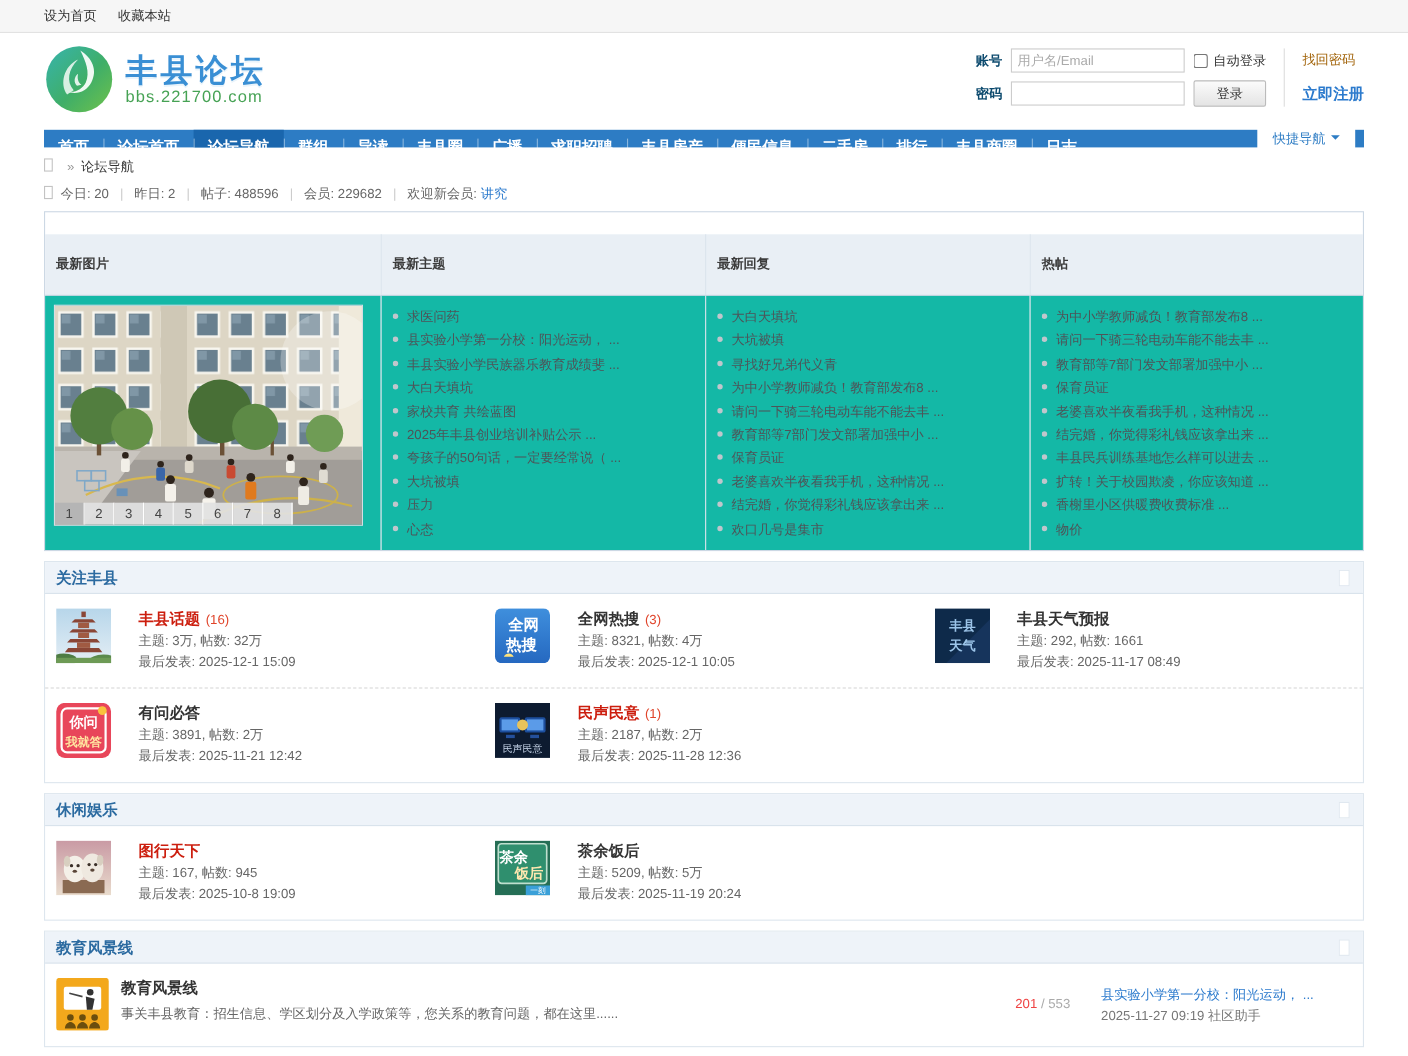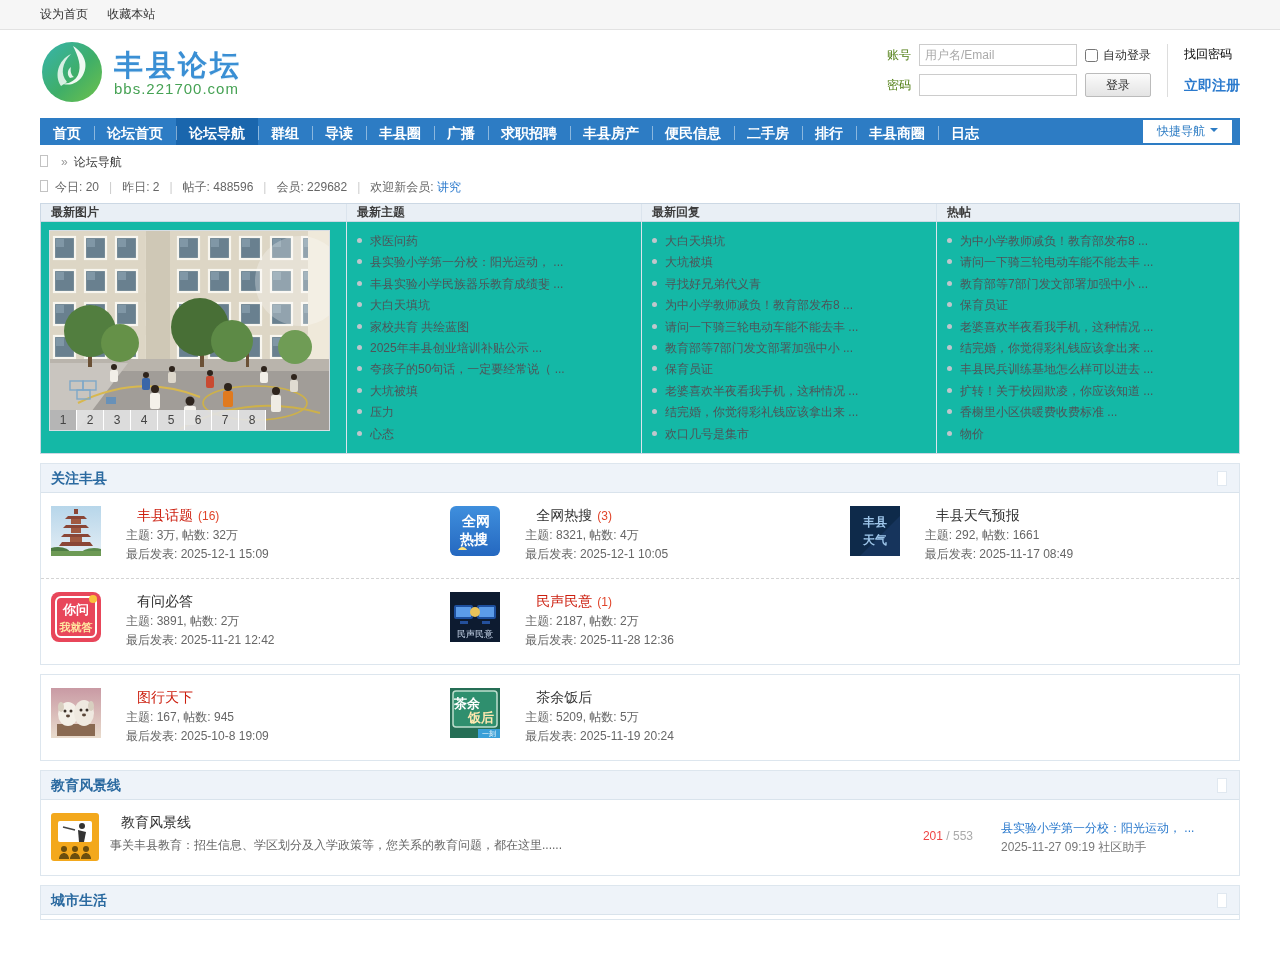--- a/index.html
+++ b/index.html
@@ -18,58 +18,58 @@
 
   
   .header { height:88px; position:relative; }
   .logo { position:absolute; left:0; top:10px; display:flex; align-items:center; }
   .logo-text { margin-left:10px; }
   .logo-title { font-size:29px; font-weight:bold; color:#3a8fd4; letter-spacing:3px; line-height:30px;
                 text-shadow:0 1px 0 #eaf4fb; }
   .logo-domain { font-size:15px; font-weight:normal; color:#46a254; letter-spacing:1px; }
   .login { position:absolute; right:0; top:14px; display:flex; align-items:stretch; }
   .login-grid { display:grid; grid-template-columns:auto 158px auto; gap:7px 8px; align-items:center; }
-  .login-grid label { color:#4d7c0f; }
+  .login-grid label { color:#0c4a6e;font-weight:bold; }
   .login-grid input[type=text], .login-grid input[type=password] {
     height:22px; border:1px solid #ccc; padding:0 5px; font-size:12px; width:158px;
     font-family:"Liberation Sans","DejaVu Sans",sans-serif; color:#333;
   }
   .login-grid input::placeholder { color:#aaa; }
   .autologin { display:flex; align-items:center; gap:5px; white-space:nowrap; }
   .autologin input { width:13px; height:13px; margin:0; }
   .login-btn { width:66px; height:24px; border:1px solid #bbb; border-radius:2px; font-size:12px;
     background:linear-gradient(#fbfbfb,#e4e4e4); color:#333; cursor:pointer;
     font-family:"Liberation Sans","DejaVu Sans",sans-serif; }
   .login-side { border-left:1px solid #ddd; margin-left:16px; padding-left:16px;
     display:flex; flex-direction:column; justify-content:space-between; padding-top:2px; padding-bottom:2px;}
-  .login-side .find { color:#000000; }
+  .login-side .find { color:#a16207; }
   .login-side .reg { color:#2b7acd; font-weight:bold; font-size:14px; }
 
   
-  .nav { background:#2d7cc4; height:27px; display:flex; align-items:stretch; }
+  .nav { background:#2d7cc4; height:16px; display:flex; align-items:stretch; }
   .nav .items { display:flex; }
   .nav a.nav-it { line-height:30px; padding:0 13px; color:#fff; font-size:14px; font-weight:bold; position:relative; }
   .nav a.nav-it + a.nav-it::before { content:''; position:absolute; left:0; top:8px; height:14px; width:1px; background:rgba(255,255,255,.45); }
   .nav a.nav-it.active { background:#1a66ad; }
   .quicknav { margin-left:auto; align-self:center; margin-right:8px; background:#fff; color:#2d7cc4;
     height:23px; line-height:23px; padding:0 14px; font-size:12px; white-space:nowrap; }
   .quicknav .caret { display:inline-block; width:0; height:0; border:4px solid transparent;
     border-top-color:#2d7cc4; vertical-align:-1px; margin-left:5px; }
 
   .tofu { display:inline-block; width:8px; height:12px; border:1px solid #c3c3c3; background:#fff;
     vertical-align:-1px; margin-right:7px; }
   .crumbs { margin-top:9px; color:#333; }
   .crumbs .sep { color:#999; margin:0 6px; }
   .stats { margin-top:8px; margin-bottom:7px; color:#666; }
   .stats .it::after { content:'|'; color:#ccc; margin:0 10px; }
   .stats .welcome-link { color:#2b7acd; }
 
   
   .latest { border:1px solid #ccd8e4; display:grid; grid-template-columns:305px 295px 295px 303px; }
-  .lhead { background:#e9eff5; border-bottom:1px solid #ccd8e4; font-weight:bold; color:#3c3c3c; padding:0 10px; }
+  .lhead { background:#e9eff5; border-bottom:1px solid #ccd8e4; font-weight:bold; color:#3c3c3c; padding:19px 10px;margin-top:20px; }
   .bl { border-left:1px solid #dbe4ed; }
   .lcell { padding:8px; min-height:228px; background:#14b8a6; }
   .photo { position:relative; width:281px; height:201px; border:1px solid #d7dde3; overflow:hidden; }
   .pager { position:absolute; left:0; bottom:0; display:flex; }
   .pager span { width:27px; height:20px; line-height:20px; text-align:center; color:#444;
     background:rgba(225,225,225,.93); border-right:1px solid #fff; cursor:pointer; }
   .pager span.on { background:#b5b5b5; }
   .lcell ul { list-style:none; margin:1px 0 0; padding:0 2px; }
   .lcell li { line-height:21.4px; white-space:nowrap; overflow:hidden; text-overflow:ellipsis; color:#4e5458; cursor:pointer; }
   .lcell li::before { content:''; display:inline-block; width:5px; height:5px; border-radius:50%;
@@ -80,21 +80,21 @@
   .shead { height:29px; line-height:29px; background:#eef3f9; border-bottom:1px solid #d9e3ec; padding:0 10px; position:relative; }
   .stitle { color:#2b6aa0; font-weight:bold; font-size:14px; }
   .collapse { position:absolute; right:12px; top:7px; width:10px; height:15px; background:#fff; border:1px solid #e0e8f0; cursor:pointer; }
   .srow { display:grid; grid-template-columns:1fr 1fr 1fr; padding:2px 0; }
   .srow.wide { grid-template-columns:1fr; }
   .srow + .srow { border-top:1px dashed #d4d4d4; }
   .forum { display:flex; padding:11px 10px 12px; }
   .ficon { width:64px; height:50px; margin-right:11px; flex:none; overflow:hidden; cursor:pointer; }
   .ficon svg { display:block; }
   .fbody p { margin:0; line-height:19px; }
-  .ftitle a { font-size:14px; font-weight:normal; color:#333;margin-left:11px; }
+  .ftitle a { font-size:14px; font-weight:bold; color:#333; }
   .ftitle a.red { color:#cc1e0e; }
   .cnt { color:#e0442a; font-style:normal; font-weight:normal; margin-left:5px; font-size:12px; }
   .fstats, .fdate { color:#666; }
   .fdesc { color:#666; margin-top:3px !important; }
   .forum.wide { align-items:flex-start; }
   .forum.wide .ficon { width:48px; height:48px; }
   .fnums { margin-left:auto; margin-top:16px; white-space:nowrap; color:#aaa; padding-right:28px; }
   .fnums b { color:#ef4444; font-weight:normal; }
   .flast { width:228px; line-height:19px; margin-top:6px; flex:none; }
   .flast a { color:#2b7acd; display:block; white-space:nowrap; overflow:hidden; text-overflow:ellipsis; }
@@ -407,20 +407,21 @@
           </span>
           <div class="fbody">
             <p class="ftitle"><a class="red">民声民意</a><em class="cnt">(1)</em></p>
             <p class="fstats">主题: 2187, 帖数: 2万</p>
             <p class="fdate">最后发表: 2025-11-28 12:36</p>
           </div>
         </div>
       </div>
     </div>
     <div class="section">
+      <div class="shead"><span class="stitle">休闲娱乐</span><span class="collapse"></span></div>
       <div class="srow">
         <div class="forum">
           <span class="ficon">
             <svg width="50" height="50" viewBox="0 0 50 50">
               <defs>
                 <linearGradient id="gpw" x1="0" y1="0" x2="0" y2="1">
                   <stop offset="0" stop-color="#c99aa4"></stop>
                   <stop offset="1" stop-color="#e9dccd"></stop>
                 </linearGradient>
               </defs>

